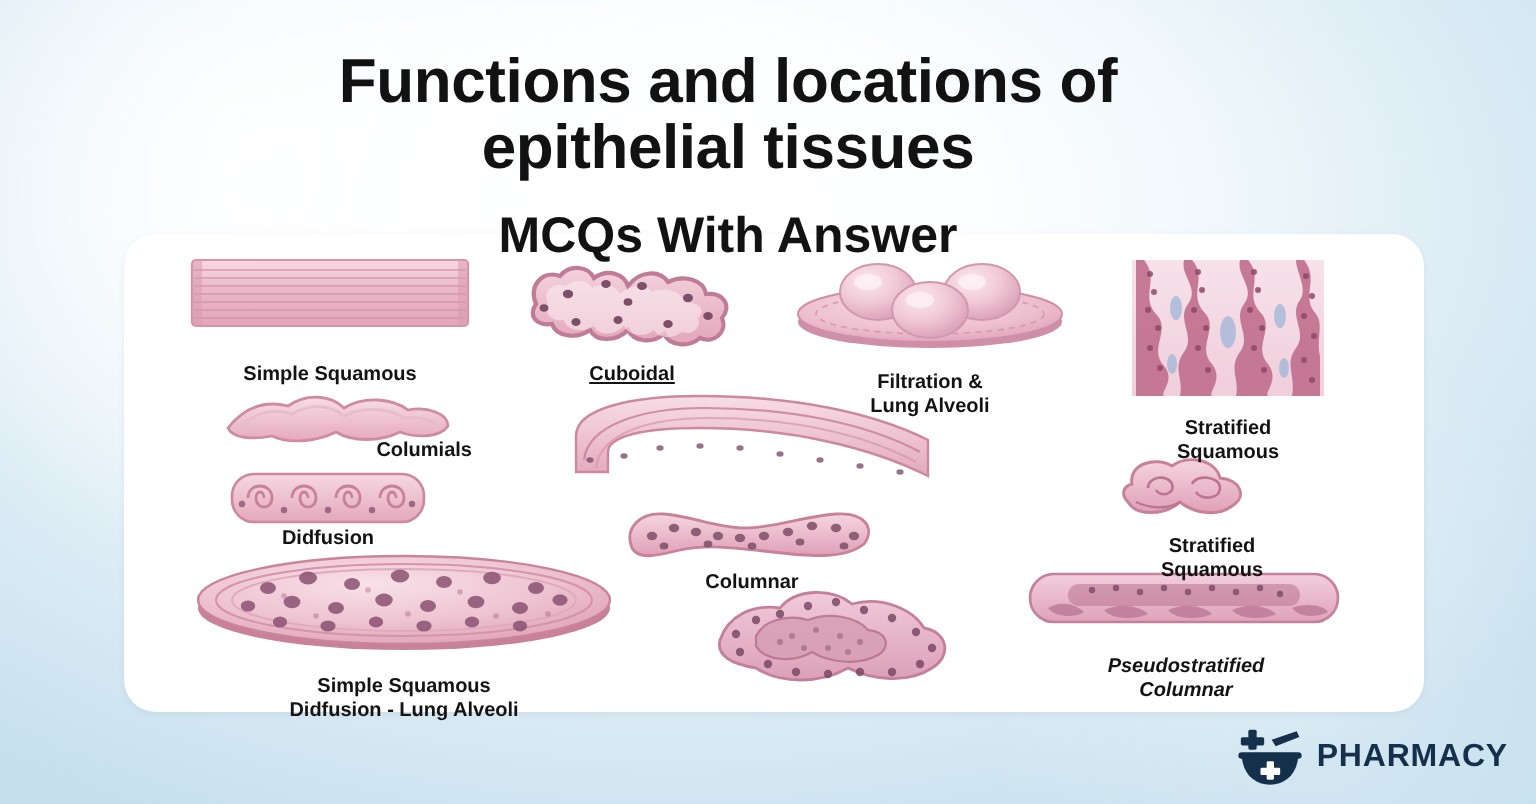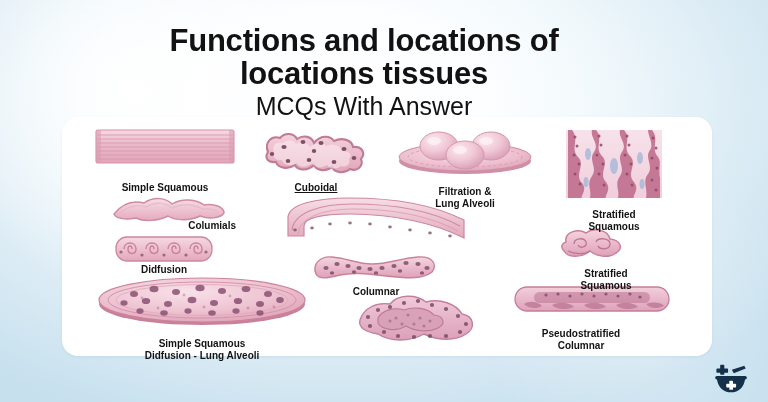--- a/index.html
+++ b/index.html
@@ -28,22 +28,22 @@
   
   .title-wrap{
     position:absolute;left:0;top:24px;width:728px;text-align:center;
     z-index:6;
   }
   .title-l1,.title-l2{
     font-size:31px;font-weight:bold;color:#121212;line-height:1.07;
     letter-spacing:-0.2px;
   }
   .title-l3{
-    font-size:25px;font-weight:normal;color:#121212;line-height:1.25;
-    letter-spacing:0px;margin-top:1px;
+    font-size:25px;font-weight:bold;color:#121212;line-height:1.25;
+    letter-spacing:0px;margin-top:13px;
   }
 
   
   .card{
     position:absolute;left:62px;top:117px;width:650px;height:239px;
     background:#ffffff;border-radius:16px;z-index:2;
     box-shadow:0 1px 3px rgba(80,120,150,.10);
   }
 
   
@@ -67,21 +67,21 @@
   .logo-text .l1{font-size:16px;}
   .logo-text .l2{font-size:16px;}
 </style>
 </head>
 <body>
 
 <div id="stage">
 
   <div class="title-wrap">
     <div class="title-l1">Functions and locations of</div>
-    <div class="title-l2">locations tissues</div>
+    <div class="title-l2">epithelial tissues</div>
     <div class="title-l3">MCQs With Answer</div>
   </div>
 
   <div class="card"></div>
 
   <svg class="fig" style="left:92px;top:126px;" width="146" height="42" viewBox="0 0 146 42">
     <defs>
       <linearGradient id="gSq" x1="0" y1="0" x2="0" y2="1">
         <stop offset="0%" stop-color="#f6d9e2"></stop>
         <stop offset="45%" stop-color="#eab9c9"></stop>
@@ -450,36 +450,37 @@
       <circle cx="128" cy="15" r="1.6"></circle>
     </g>
     <g fill="#c07f9b" opacity=".9">
       <path d="M12 22 C18 18,26 20,30 24 C26 27,16 27,12 22 Z"></path>
       <path d="M40 23 C48 19,58 21,62 25 C56 28,44 28,40 23 Z"></path>
       <path d="M72 23 C80 19,90 21,94 25 C88 28,76 28,72 23 Z"></path>
       <path d="M104 23 C112 19,122 21,126 25 C120 28,108 28,104 23 Z"></path>
       <path d="M134 22 C142 19,150 21,152 24 C146 27,138 27,134 22 Z"></path>
     </g>
   </svg>
-  <div class="cap" style="left:498px;top:316px;width:166px;">
+  <div class="cap" style="left:510px;top:316px;width:166px;font-style:italic;">
     <span>Pseudostratified
 Columnar</span>
   </div>
 
   <div class="logo">
     <svg class="logo-mark" viewBox="0 0 40 36">
       <g fill="#15304b">
         <rect x="7" y="1" width="5" height="12" rx="1"></rect>
         <rect x="2.5" y="5.5" width="14" height="5" rx="1"></rect>
         <path d="M21 7 L36 2 L37.6 5.4 L23.4 11 Z"></path>
         <path d="M3 17 L37 17 C36 28,29 34,20 34 C11 34,4 28,3 17 Z"></path>
         <rect x="1" y="14.5" width="38" height="4" rx="2"></rect>
       </g>
       <g fill="#ffffff">
         <rect x="18" y="20" width="4.4" height="11" rx="0.8"></rect>
         <rect x="14.3" y="23.8" width="11.8" height="4.4" rx="0.8"></rect>
       </g>
     </svg>
     <div class="logo-text">
+      <span class="l1">PHARMACY</span>
     </div>
   </div>
 
 </div>
 
 </body></html>

